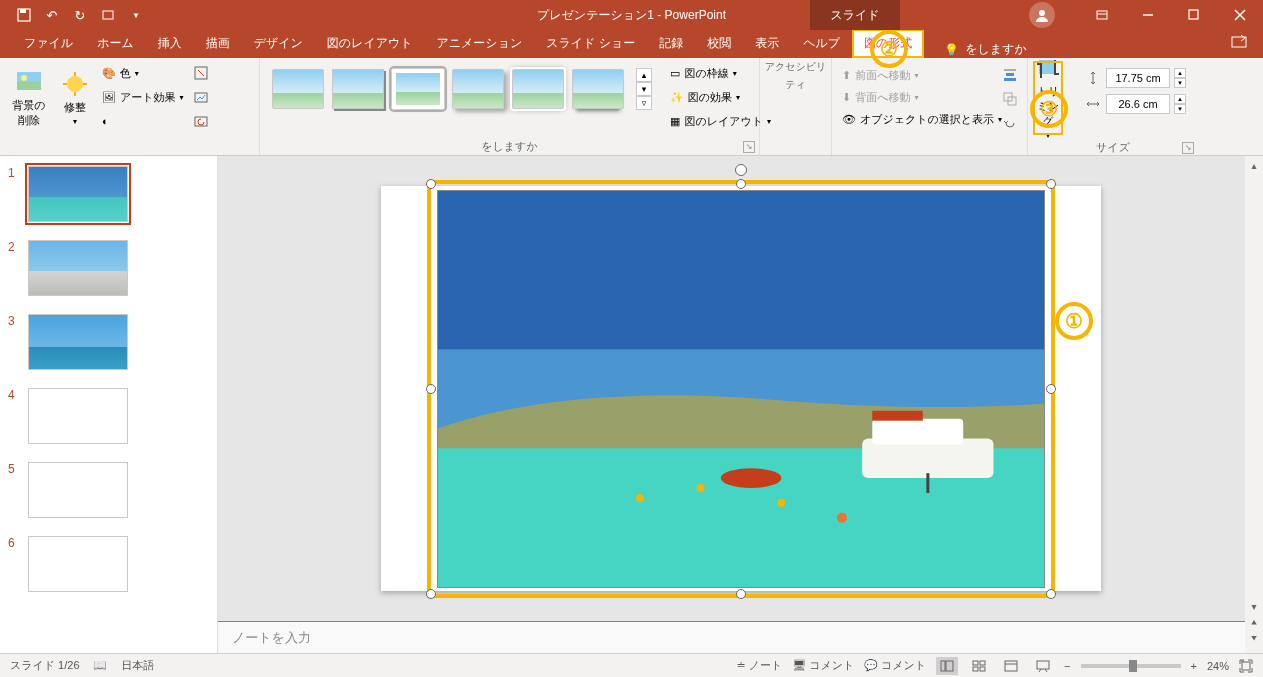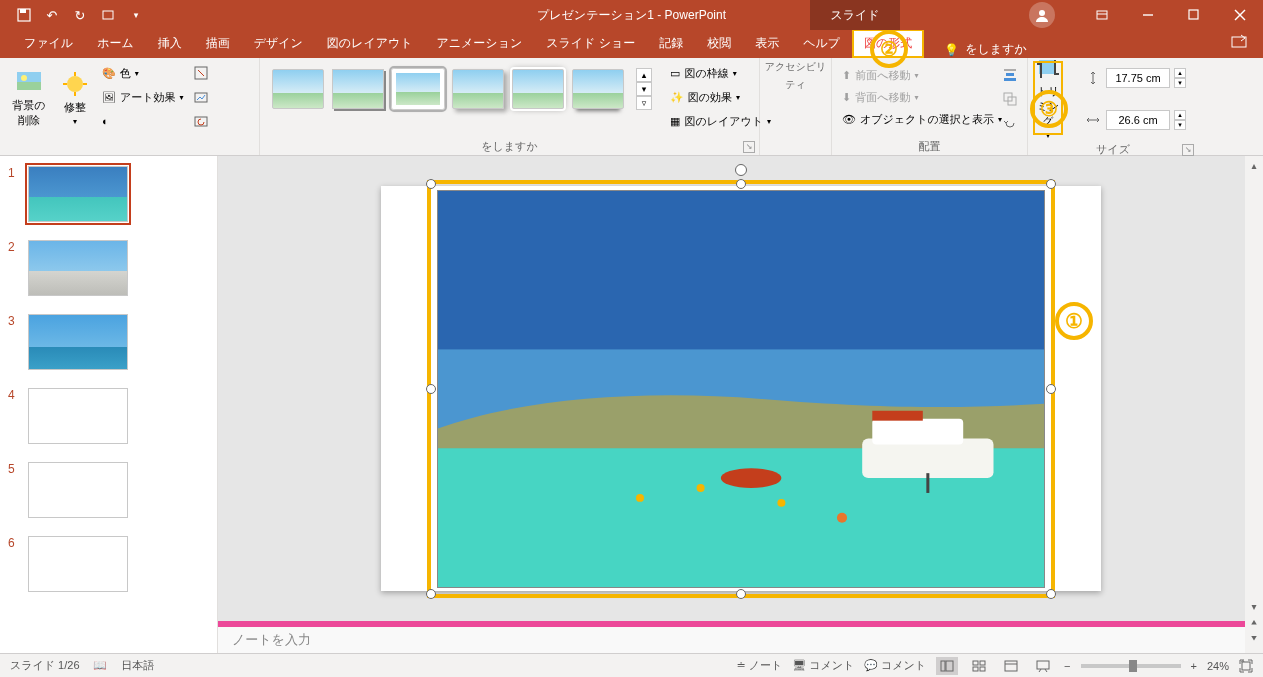--- a/index.html
+++ b/index.html
@@ -26,21 +26,21 @@
 .big-btn .ic{width:28px;height:28px;display:flex;align-items:center;justify-content:center}
 .small-stack{display:flex;flex-direction:column;gap:2px}
 .small-btn{display:flex;align-items:center;gap:4px;padding:2px 4px;font-size:11px;cursor:pointer;white-space:nowrap;height:22px}
 .small-btn.disabled{color:#a0a0a0}
 .small-icon-btn{width:22px;height:22px;display:flex;align-items:center;justify-content:center;cursor:pointer}
 .style-gallery{display:flex;gap:8px;align-items:center;padding:6px}
 .style-item{width:52px;height:40px;background:linear-gradient(#8fcff0,#d5ecf6 60%,#9ad19c 60%,#cce8c7);border:1px solid #c8c8c8;border-radius:2px}
 .style-item.sel{outline:2px solid #b0b0b0;outline-offset:1px}
 .gallery-scroll{display:flex;flex-direction:column;gap:0;margin-left:4px}
 .gallery-scroll div{width:16px;height:14px;border:1px solid #c8c8c8;background:#fff;font-size:9px;text-align:center;line-height:12px;cursor:pointer}
-.size-inputs{display:flex;flex-direction:column;gap:22px;padding:6px 20px}
+.size-inputs{display:flex;flex-direction:column;gap:6px;padding:6px 20px}
 .size-row{display:flex;align-items:center;gap:4px}
 .size-row .sicon{width:18px;height:18px;display:flex;align-items:center;justify-content:center}
 .size-row input{width:64px;height:20px;font-size:11px;text-align:center;border:1px solid #c8c8c8}
 .spin{display:flex;flex-direction:column}
 .spin div{width:12px;height:10px;border:1px solid #c8c8c8;font-size:7px;text-align:center;line-height:8px;background:#fff;cursor:pointer}
 .collapse{position:absolute;right:6px;bottom:2px;width:16px;height:16px;font-size:11px;color:#666;cursor:pointer}
 .workspace{display:flex;height:calc(100% - 30px - 28px - 98px - 24px)}
 .thumb-pane{width:218px;background:#fff;border-right:1px solid #e1dfdd;overflow-y:scroll;padding:10px 8px}
 .thumb-pane::-webkit-scrollbar{width:18px}
 .thumb-pane::-webkit-scrollbar-track{background:#f3f2f1}
@@ -56,21 +56,21 @@
 .slide-canvas{flex:1;display:flex;align-items:center;justify-content:center;overflow:auto;position:relative}
 .slide{width:720px;height:405px;background:#fff;box-shadow:0 2px 6px rgba(0,0,0,.3);position:relative;display:flex;align-items:center;justify-content:center}
 .picture-sel{position:relative;width:620px;height:410px}
 .sel-frame{position:absolute;inset:0;outline:4px solid #f6b500}
 .picture{position:absolute;left:6px;top:6px;right:6px;bottom:6px;background:linear-gradient(#2a5fa8 0%,#3a7fc8 35%,#5baed8 55%,#3fd0c0 60%,#4dd9c5 100%);border:1px solid #888}
 .handle{position:absolute;width:10px;height:10px;border:1px solid #666;background:#fff;border-radius:50%}
 .handle.rot{width:12px;height:12px;top:-20px;left:50%;transform:translateX(-50%);border-radius:50%}
 .edit-area::-webkit-scrollbar{width:18px}
 .right-scroll{position:absolute;right:0;top:0;bottom:0;width:18px;background:#f3f2f1;display:flex;flex-direction:column;justify-content:space-between;align-items:center;padding:4px 0}
 .right-scroll .sbtn{width:16px;height:16px;font-size:10px;text-align:center;color:#666;cursor:pointer}
-.notes-bar{height:32px;background:#f9f9f9;border-top:6px solid #ec4899;display:flex;align-items:center;padding-left:14px;color:#888;font-size:13px}
+.notes-bar{height:32px;background:#f9f9f9;border-top:1px solid #ec4899;display:flex;align-items:center;padding-left:14px;color:#888;font-size:13px}
 .statusbar{height:24px;background:#f3f2f1;border-top:1px solid #d0cece;display:flex;align-items:center;padding:0 10px;font-size:11px;color:#555;justify-content:space-between}
 .status-left{display:flex;gap:14px;align-items:center}
 .status-right{display:flex;gap:10px;align-items:center}
 .view-btn{width:22px;height:18px;display:flex;align-items:center;justify-content:center;cursor:pointer;color:#666}
 .view-btn.active{background:#d0cece}
 .zoom-slider{width:100px;height:4px;background:#c8c8c8;position:relative}
 .zoom-slider .zh{position:absolute;width:8px;height:12px;background:#888;top:-4px;left:48%}
 .callout{position:absolute;width:38px;height:38px;border:4px solid #f6b500;border-radius:50%;background:rgba(255,255,255,0);display:flex;align-items:center;justify-content:center;font-size:20px;font-weight:bold;color:#f6b500;z-index:100;pointer-events:none}
 svg{display:block}
 </style>
@@ -294,21 +294,20 @@
             <rect x="6" y="6" width="8" height="8" fill="none" stroke="#aaa"></rect>
           </svg>
         </div>
       <div class="small-icon-btn">
           <svg width="16" height="16" viewBox="0 0 16 16">
             <path d="M4 8a4 4 0 108 0" fill="none" stroke="#666"></path>
             <path d="M4 8l-2-2M4 8l2-2" stroke="#666"></path>
           </svg>
         </div>
     </div>
-    <div class="label">配置</div>
   </div>
 
   <div class="rgroup" style="width:170px;border-right:none">
     <div class="body">
       <div class="big-btn" style="width:46px;outline:2px solid #f6b500;outline-offset:-1px">
         <div class="ic">
             <svg width="26" height="26" viewBox="0 0 26 26">
               <rect x="4" y="4" width="16" height="14" fill="#8fcff0"></rect>
               <path d="M2 8h4v14M24 18h-4V4" stroke="#444" stroke-width="2" fill="none"></path>
             </svg>

